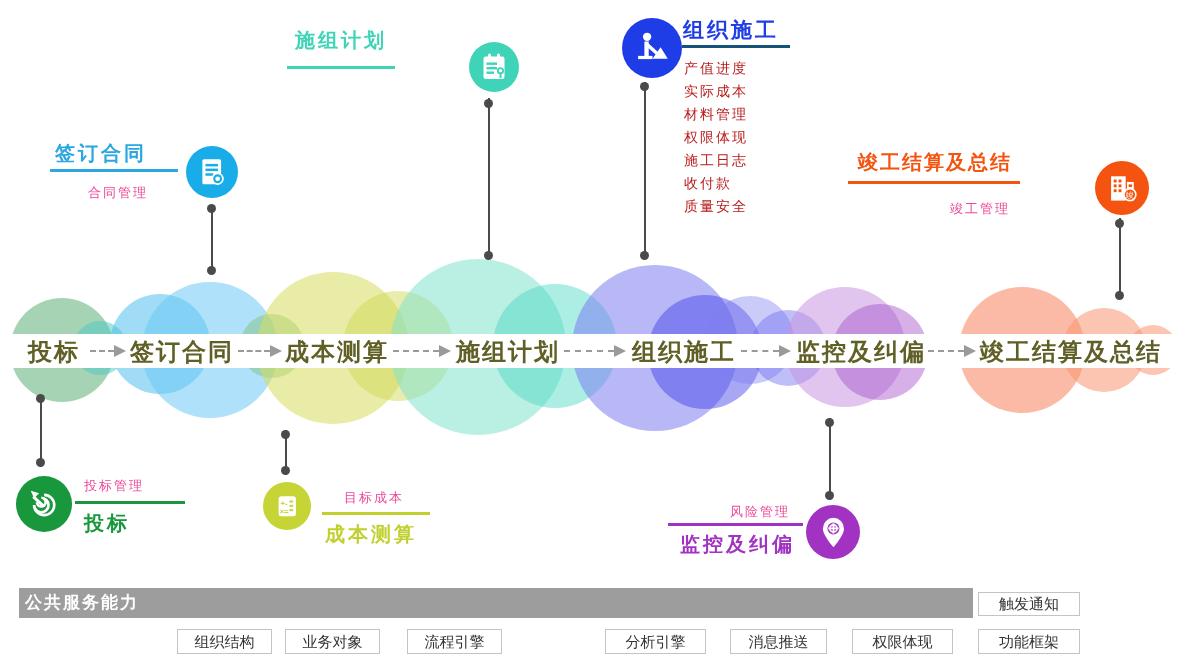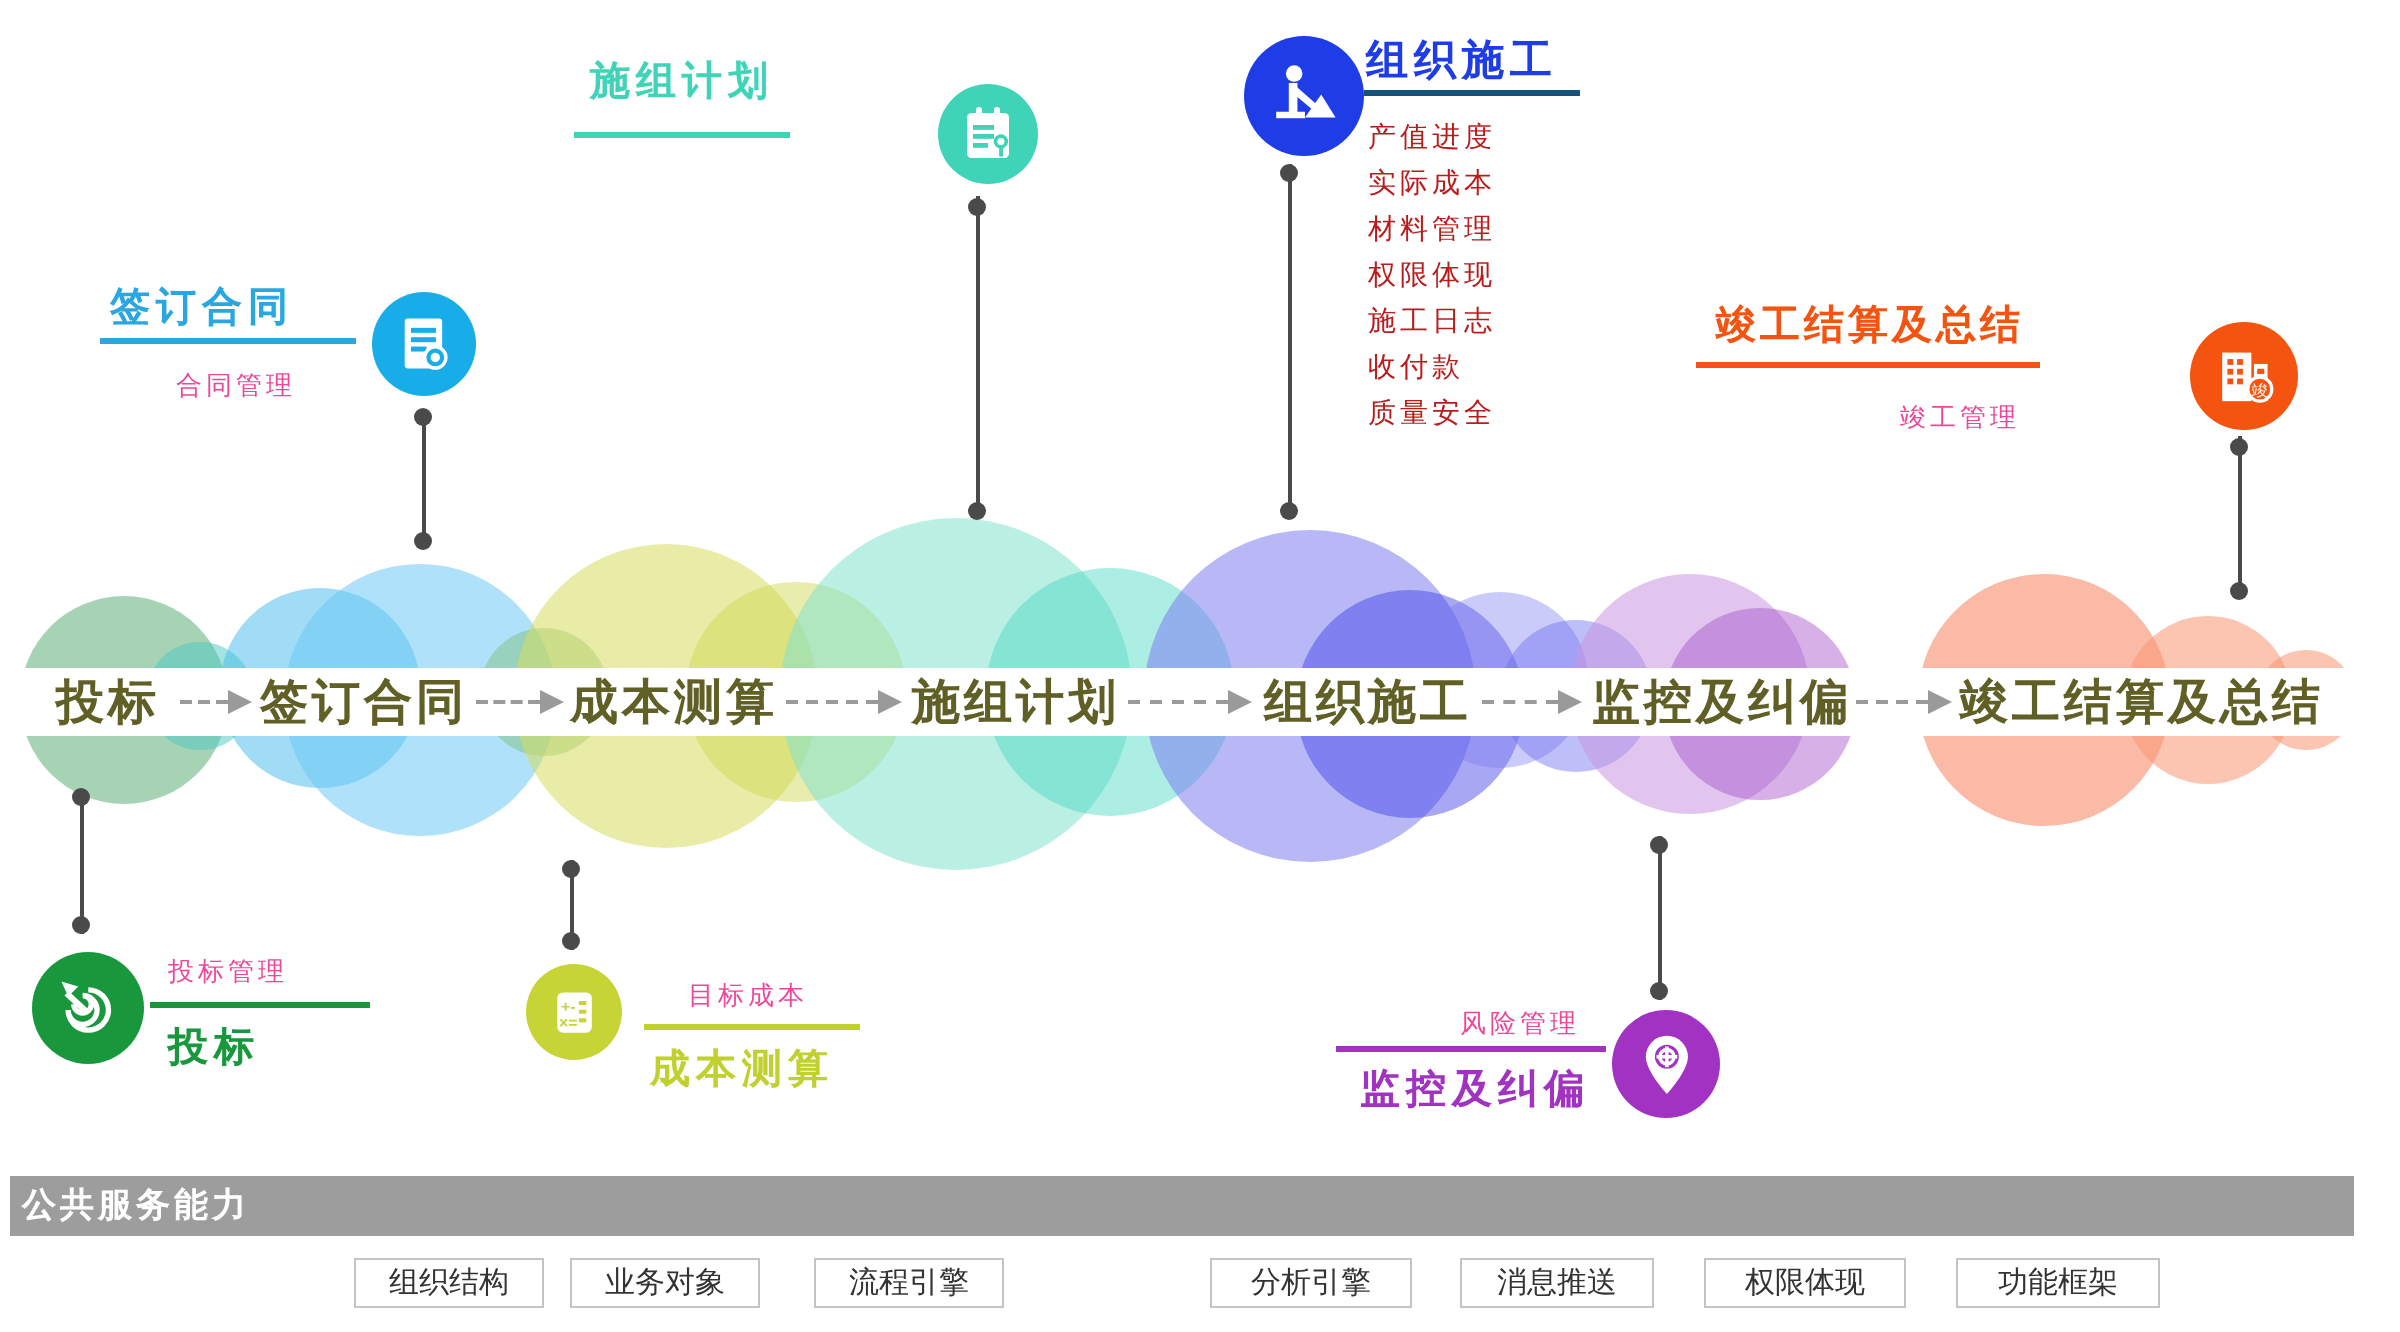--- a/index.html
+++ b/index.html
@@ -24,21 +24,21 @@
   .c-list { position:absolute; font-size:14px; color:#b91c1c; letter-spacing:2px; z-index:3; }
   .c-list div { white-space:nowrap; }
   .icon-circle { position:absolute; border-radius:50%; z-index:3; display:flex; align-items:center; justify-content:center; }
   .icon-circle svg { width:72%; height:72%; }
 
   
   .conn { position:absolute; width:2px; background:#4a4a4a; z-index:2; }
   .dot { position:absolute; width:9px; height:9px; border-radius:50%; background:#4a4a4a; z-index:2; }
 
   
-  .bar { position:absolute; left:5px; width:1172px; z-index:2; }
+  .bar { position:absolute; left:19px; width:954px; z-index:2; }
   .bar-label { position:absolute; left:6px; top:0; color:#fff; font-size:17px; font-weight:bold; letter-spacing:2px; }
   .cap-box { position:absolute; background:#fff; border:1px solid #c4c4c4; text-align:center;
              font-size:15px; color:#333; white-space:nowrap; }
 </style>
 </head>
 <body>
 
 <div id="page">
 
   <div>

